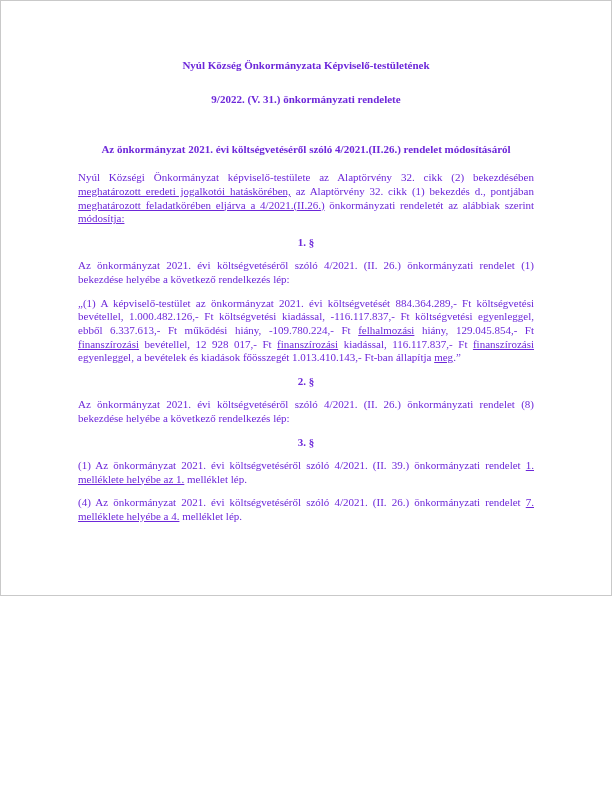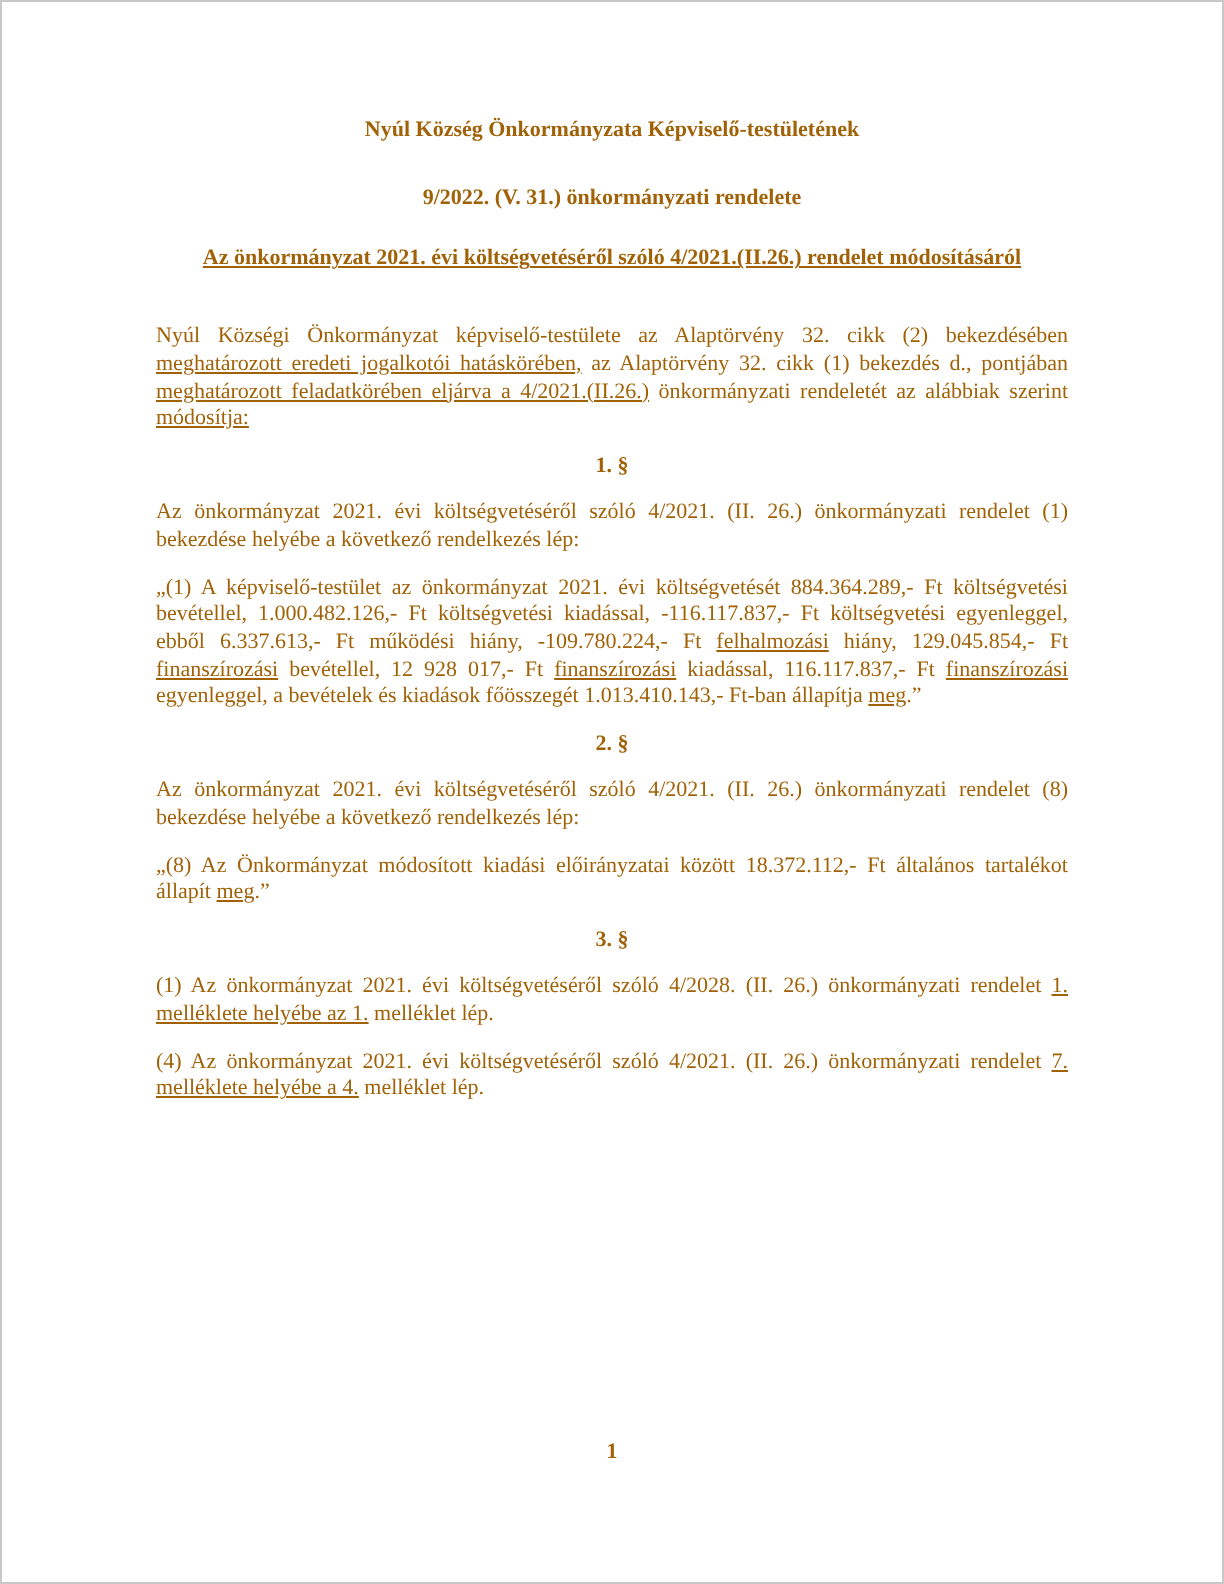--- a/index.html
+++ b/index.html
@@ -3,44 +3,44 @@
 <meta charset="utf-8">
 <style>
   html, body {
     margin: 0;
     padding: 0;
     background: #ffffff;
   }
   .page {
     position: relative;
     width: 612px;
-    height: 792px;
+    height: 596px;
     background: #ffffff;
     box-sizing: border-box;
     box-shadow: inset 0 0 0 1px #c9c9c9;
     font-family: "Liberation Serif", "DejaVu Serif", serif;
-    color: #a16207;
+    color: #6d28d9;
     overflow: hidden;
   }
   .content {
     position: absolute;
     left: 78px;
     right: 78px;
     top: 59px;
     font-size: 11px;
     line-height: 13.7px;
   }
   .title-line {
     text-align: center;
     font-weight: bold;
     white-space: nowrap;
   }
   .t1 { margin-bottom: 20px; }
-  .t2 { margin-bottom: 17px; font-family: Liberation Serif, serif; }
-  .t3 { margin-bottom: 25px; text-decoration: underline; }
+  .t2 { margin-bottom: 37px; font-family: Liberation Serif, serif; }
+  .t3 { margin-bottom: 14px; }
   .p {
     margin: 0 0 10px 0;
     text-align: justify;
   }
   .h {
     margin: 9.5px 0;
     text-align: center;
     font-weight: bold;
   }
   .u {
@@ -66,20 +66,19 @@
     <div class="title-line t1">Nyúl Község Önkormányzata Képviselő-testületének</div>
     <div class="title-line t2">9/2022. (V. 31.) önkormányzati rendelete</div>
     <div class="title-line t3">Az önkormányzat 2021. évi költségvetéséről szóló 4/2021.(II.26.) rendelet módosításáról</div>
     <div>
         <div class="p"><span>Nyúl Községi Önkormányzat képviselő-testülete az Alaptörvény 32. cikk (2) bekezdésében </span><span class="u">meghatározott eredeti jogalkotói hatáskörében,</span><span> az Alaptörvény 32. cikk (1) bekezdés d., pontjában </span><span class="u">meghatározott feladatkörében eljárva a 4/2021.(II.26.)</span><span> önkormányzati rendeletét az alábbiak szerint </span><span class="u">módosítja:</span></div>
         <div class="h">1. §</div>
         <div class="p"><span>Az önkormányzat 2021. évi költségvetéséről szóló 4/2021. (II. 26.) önkormányzati rendelet (1) bekezdése helyébe a következő rendelkezés lép:</span></div>
         <div class="p"><span>„(1) A képviselő-testület az önkormányzat 2021. évi költségvetését 884.364.289,- Ft költségvetési bevétellel, 1.000.482.126,- Ft költségvetési kiadással, -116.117.837,- Ft költségvetési egyenleggel, ebből 6.337.613,- Ft működési hiány, -109.780.224,- Ft </span><span class="u">felhalmozási</span><span> hiány, 129.045.854,- Ft </span><span class="u">finanszírozási</span><span> bevétellel, 12 928 017,- Ft </span><span class="u">finanszírozási</span><span> kiadással, 116.117.837,- Ft </span><span class="u">finanszírozási</span><span> egyenleggel, a bevételek és kiadások főösszegét 1.013.410.143,- Ft-ban állapítja </span><span class="u">meg</span><span>.”</span></div>
         <div class="h">2. §</div>
         <div class="p"><span>Az önkormányzat 2021. évi költségvetéséről szóló 4/2021. (II. 26.) önkormányzati rendelet (8) bekezdése helyébe a következő rendelkezés lép:</span></div>
-        <div class="p"><span>„(8) Az Önkormányzat módosított kiadási előirányzatai között 18.372.112,- Ft általános tartalékot állapít </span><span class="u">meg</span><span>.”</span></div>
         <div class="h">3. §</div>
-        <div class="p"><span>(1) Az önkormányzat 2021. évi költségvetéséről szóló 4/2028. (II. 26.) önkormányzati rendelet </span><span class="u">1. melléklete helyébe az 1.</span><span> melléklet lép.</span></div>
+        <div class="p"><span>(1) Az önkormányzat 2021. évi költségvetéséről szóló 4/2021. (II. 39.) önkormányzati rendelet </span><span class="u">1. melléklete helyébe az 1.</span><span> melléklet lép.</span></div>
         <div class="p"><span>(4) Az önkormányzat 2021. évi költségvetéséről szóló 4/2021. (II. 26.) önkormányzati rendelet </span><span class="u">7. melléklete helyébe a 4.</span><span> melléklet lép.</span></div>
       </div>
   </div>
   <div class="page-number">1</div>
 </div>
 
 </body></html>

